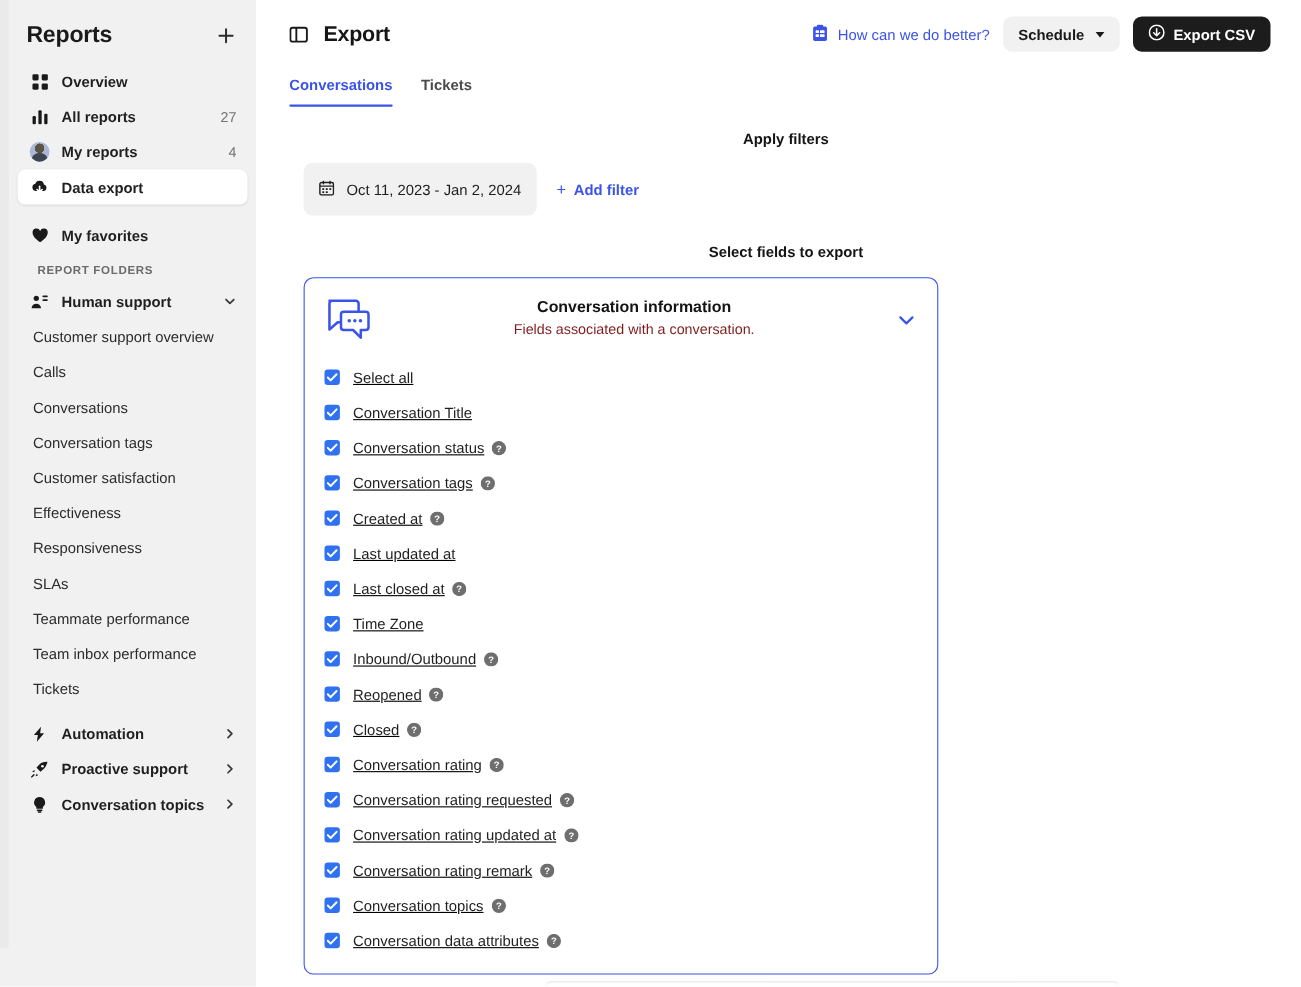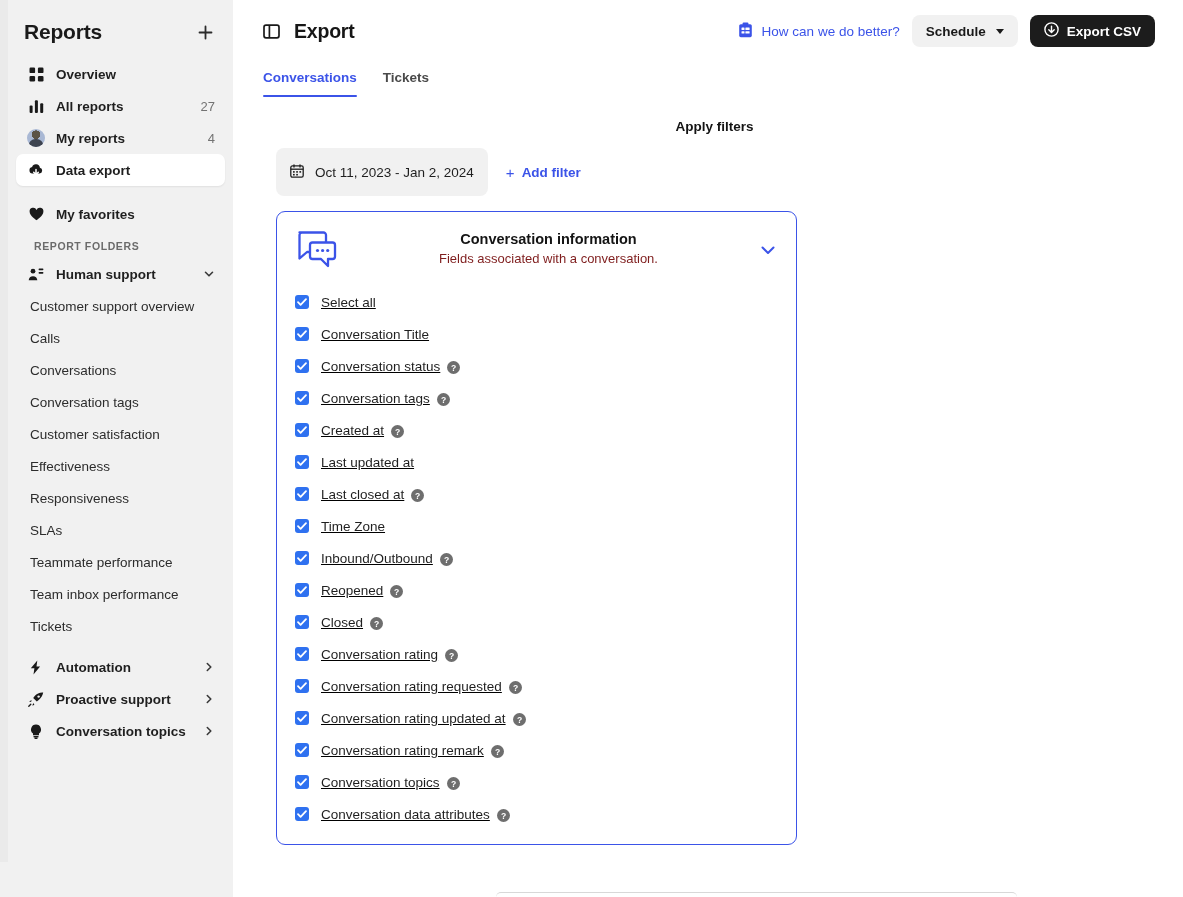--- a/index.html
+++ b/index.html
@@ -117,21 +117,21 @@
   }
   .add-filter {
     display: inline-flex; align-items: center; gap: 7px;
     font-size: 13.5px; color: #3b53e8; font-weight: bold; padding: 0 6px;
   }
   .add-plus { font-size: 15px; font-weight: normal; line-height: 1; }
 
   .fields-label { margin-top: 26px; font-size: 13.5px; font-weight: bold; color: #141414; }
 
   .card {
-    margin-top: 15px; width: 521px;
+    margin-top: 15px; width: 577px;
     border: 1.5px solid #3b53e8; border-radius: 9px;
     background: #ffffff; padding: 16px 18px 14px 18px;
   }
   .card-head { display: flex; align-items: flex-start; gap: 14px; }
   .card-icon { width: 44px; height: 40px; flex: 0 0 44px; margin-top: 2px; }
   .card-titles { flex: 1; padding-top: 3px; }
   .card-title { font-size: 14.5px; font-weight: bold; color: #141414; }
   .card-sub { font-size: 13px; color: #7f1d1d; margin-top: 4px; }
   .card-chev { width: 20px; height: 20px; color: #3b53e8; margin-top: 12px; flex:0 0 20px;}
 
@@ -398,20 +398,21 @@
             </svg>
           </span>
           <span>Oct 11, 2023 - Jan 2, 2024</span>
         </div>
         <div class="add-filter">
           <span class="add-plus">+</span>
           <span>Add filter</span>
         </div>
       </div>
 
+      <div class="fields-label">Select fields to export</div>
 
       <section class="card">
         <div class="card-head">
           <span class="card-icon">
             <svg width="44" height="40" viewBox="0 0 44 40" fill="none">
               <path d="M4.5 2.5h24a2.5 2.5 0 012.5 2.5v14.5a2.5 2.5 0 01-2.5 2.5H12l-7.5 6.5V5a2.5 2.5 0 012.5-2.5z" stroke="#3b53e8" stroke-width="2.3" stroke-linejoin="round"></path>
               <path d="M17.5 12.5h20A2.5 2.5 0 0140 15v11.5a2.5 2.5 0 01-2.5 2.5H33v7l-7-7h-8.5a2.5 2.5 0 01-2.5-2.5V15a2.5 2.5 0 012.5-2.5z" fill="#ffffff" stroke="#3b53e8" stroke-width="2.3" stroke-linejoin="round"></path>
               <circle cx="22.5" cy="20.5" r="1.6" fill="#3b53e8"></circle>
               <circle cx="27.6" cy="20.5" r="1.6" fill="#3b53e8"></circle>
               <circle cx="32.7" cy="20.5" r="1.6" fill="#3b53e8"></circle>

